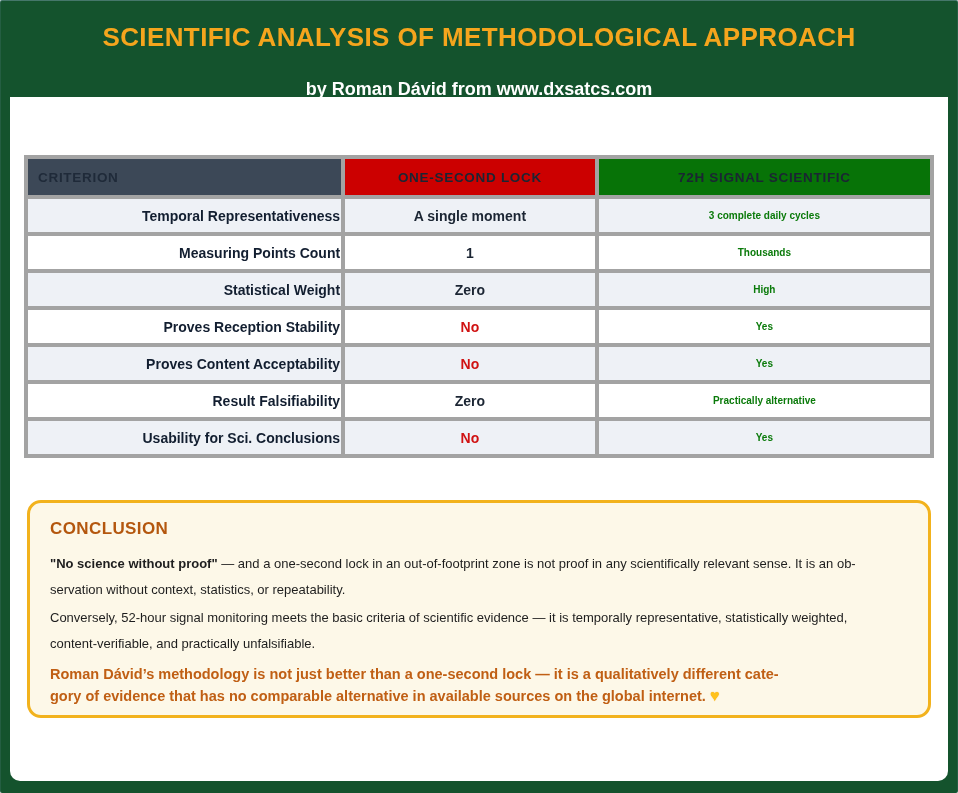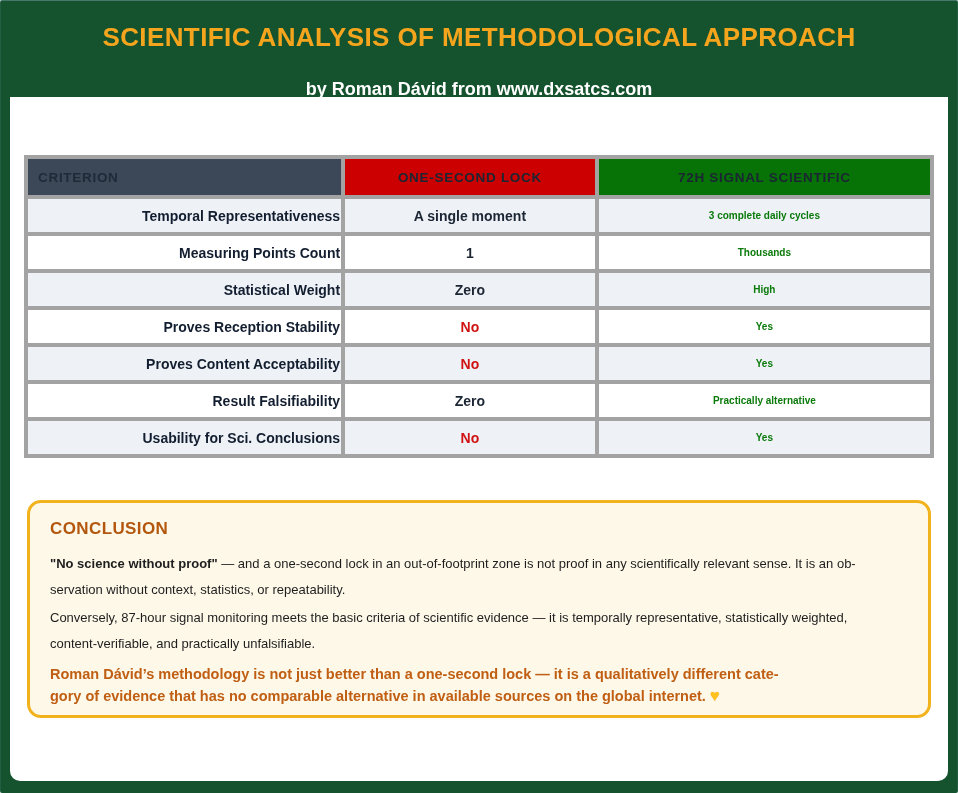--- a/index.html
+++ b/index.html
@@ -189,19 +189,19 @@
             <td class="c-val neg">No</td>
             <td class="c-mon">Yes</td>
           </tr>
         </tbody>
     </table>
 
     <div class="conclusion">
       <h2>CONCLUSION</h2>
       <p><strong>"No science without proof"</strong><span> — and a one-second lock in an out-of-footprint zone is not proof in any scientifically relevant sense. It is an ob-
 servation without context, statistics, or repeatability.</span></p>
-      <p>Conversely, 87-hour signal monitoring meets the basic criteria of scientific evidence — it is temporally representative, statistically weighted,
+      <p>Conversely, 52-hour signal monitoring meets the basic criteria of scientific evidence — it is temporally representative, statistically weighted,
 content-verifiable, and practically unfalsifiable.</p>
       <p class="highlight"><span>Roman Dávid’s methodology is not just better than a one-second lock — it is a qualitatively different cate-
 gory of evidence that has no comparable alternative in available sources on the global internet.</span> <span class="heart">♥</span></p>
     </div>
   </div>
 </div>
 
 </body></html>

